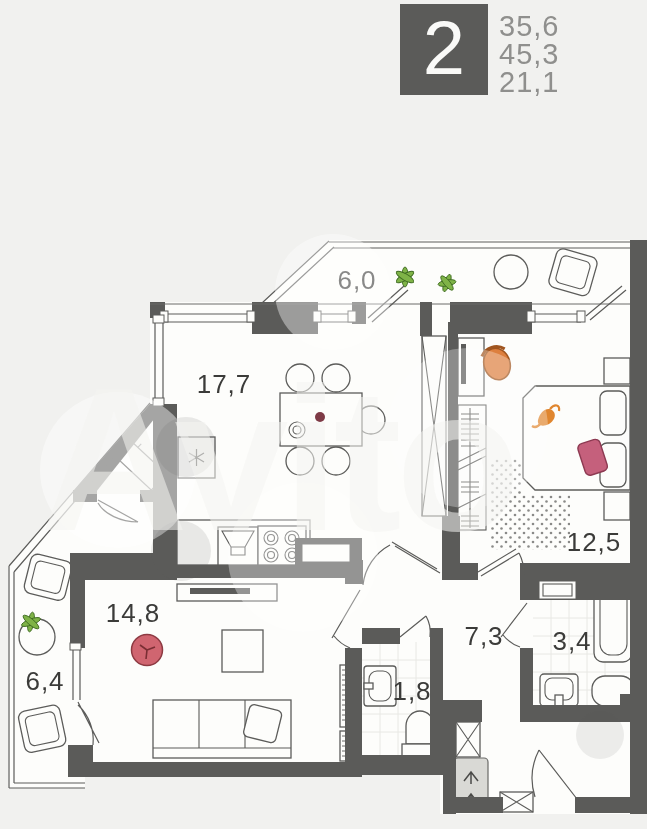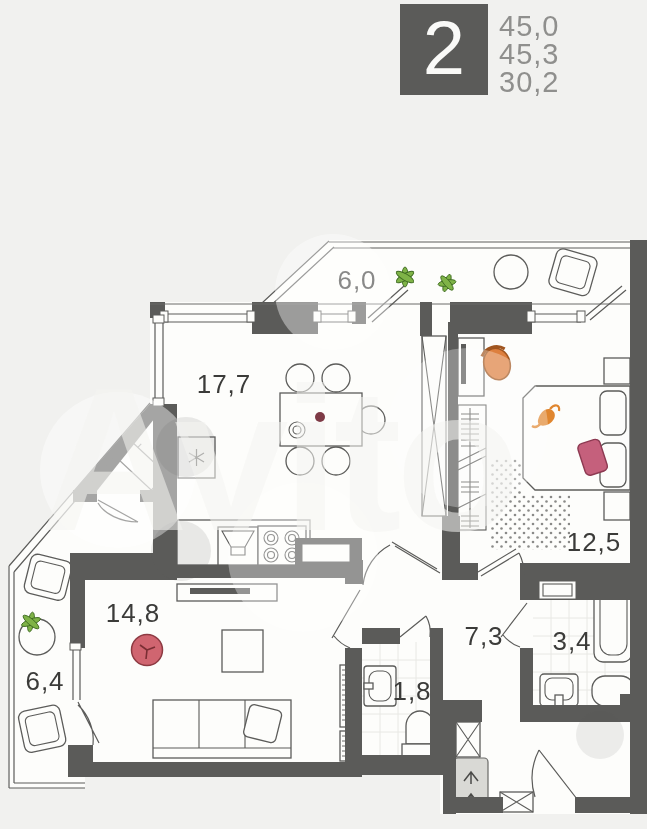--- a/index.html
+++ b/index.html
@@ -25,23 +25,23 @@
 </style>
 </head>
 <body>
 
 <div class="stage">
 
   <div class="hdr-square">
     <span>2</span>
   </div>
   <div class="hdr-areas">
-    <div>45,0</div>
+    <div>35,6</div>
     <div>45,3</div>
-    <div>30,2</div>
+    <div>21,1</div>
   </div>
 
   <svg class="plan" width="647" height="829" viewBox="0 0 647 829">
 
     <defs>
       <pattern id="dg" width="9" height="9" patternUnits="userSpaceOnUse">
         <circle cx="2" cy="2" r="1.3" fill="#8a8a88"></circle>
         <circle cx="6.5" cy="6.5" r="1.3" fill="#8a8a88"></circle>
       </pattern>
     </defs>

